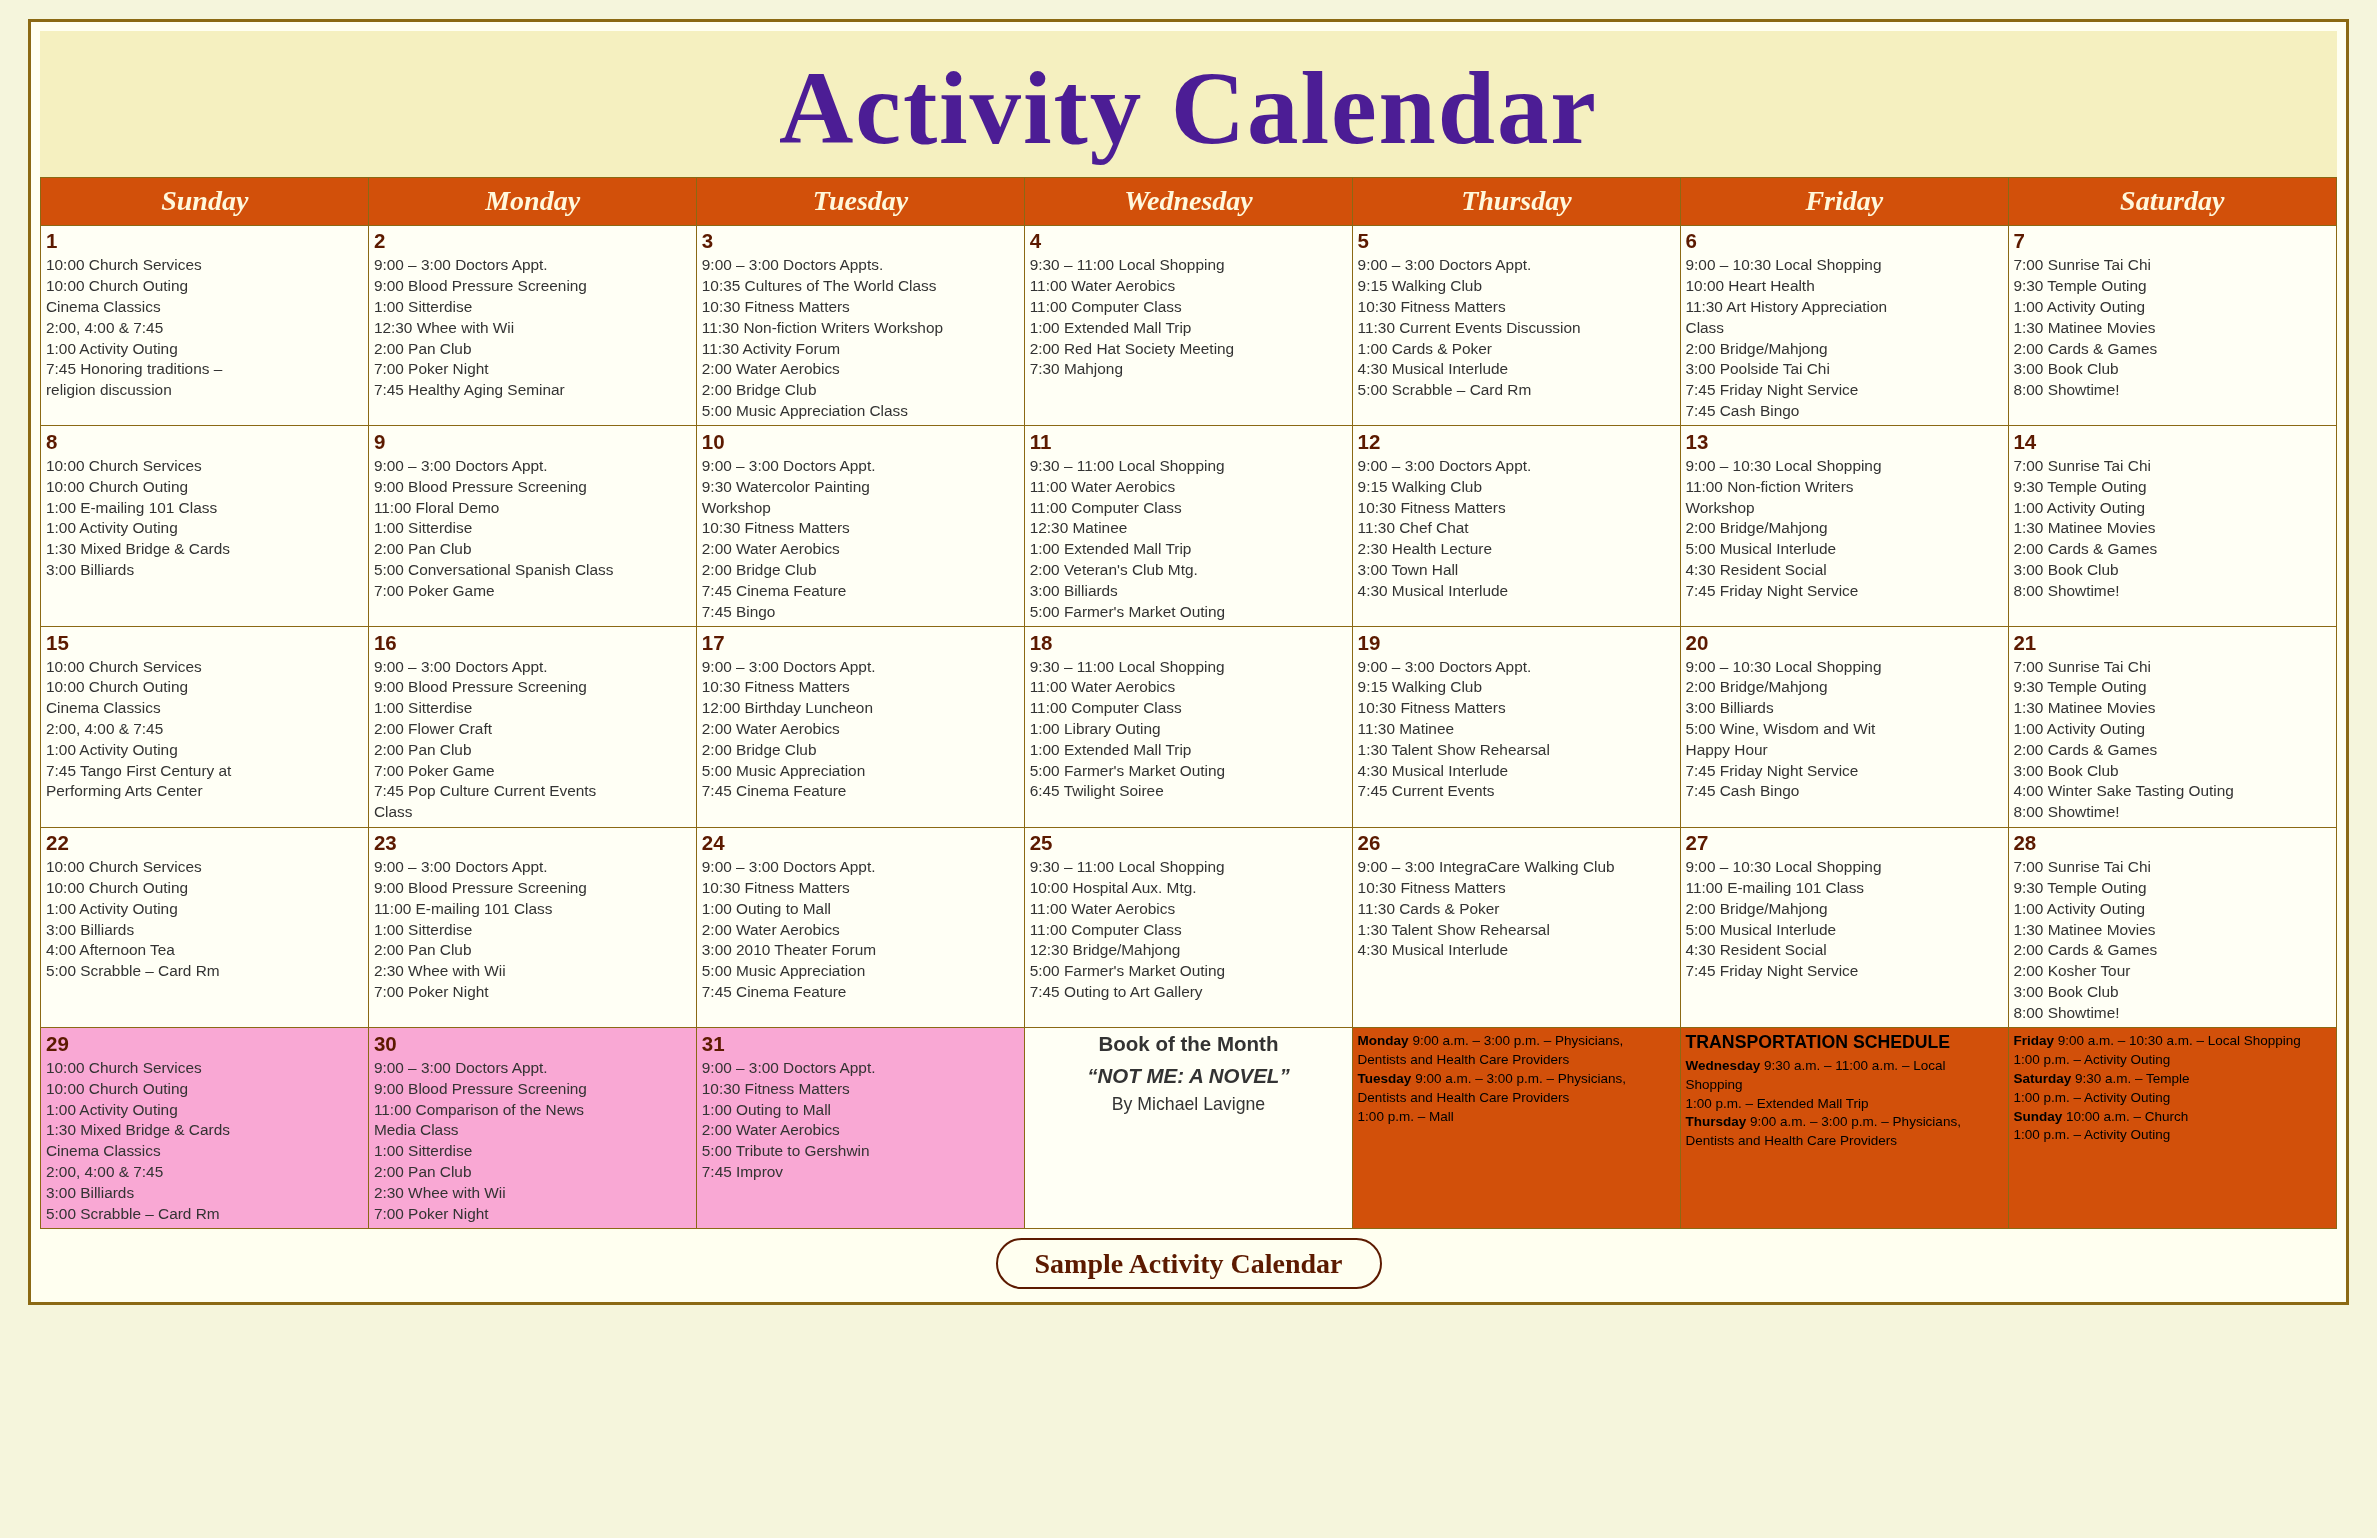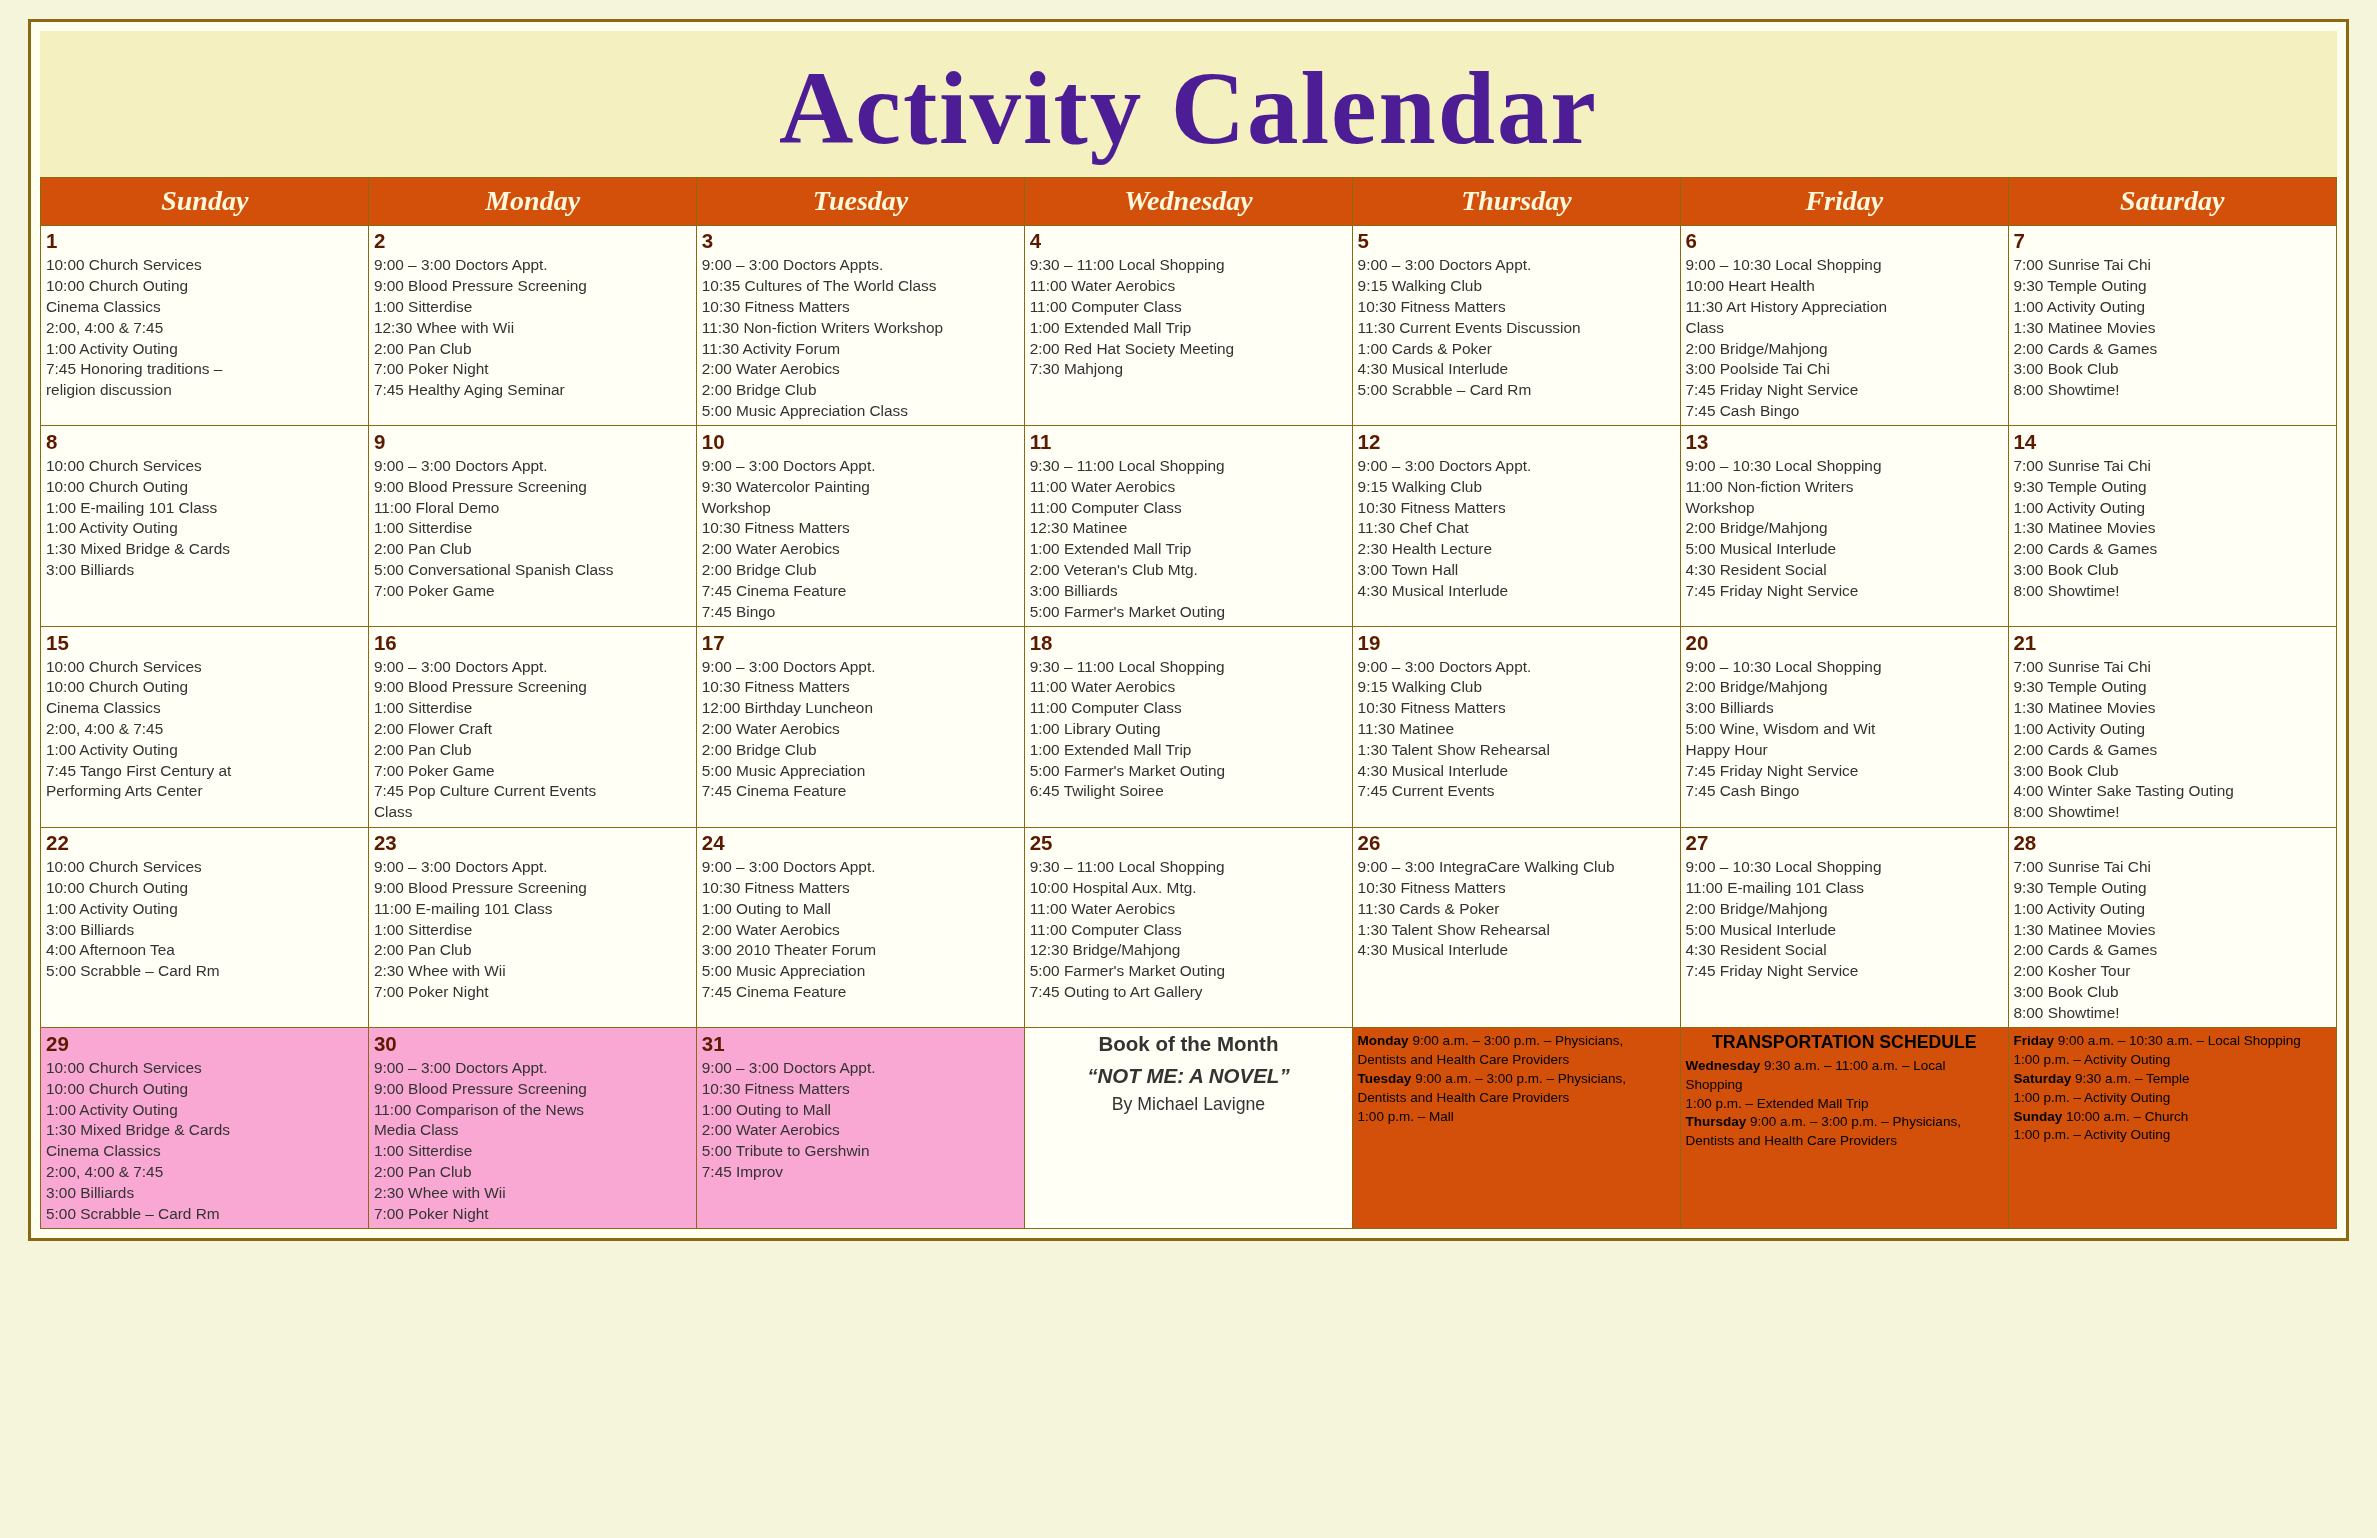--- a/index.html
+++ b/index.html
@@ -69,21 +69,20 @@
     }
     .transport-cell {
       background: #d2500a !important;
       color: #000000;
       font-size: 14px;
       padding: 5.6px;
     }
     .transport-cell .transport-title {
       font-size: 17.7px;
       font-weight: bold;
-      text-align: center;
       display: block;
       margin-bottom: 3.7px;
     }
     .transport-cell .t-line {
       display: block;
       line-height: 1.4;
       font-size: 13.5px;
     }
     .transport-cell .t-day {
       font-weight: bold;
@@ -477,14 +476,17 @@
             <span class="t-line"><span class="t-day">Friday</span> 9:00 a.m. – 10:30 a.m. – Local Shopping</span>
             <span class="t-line">1:00 p.m. – Activity Outing</span>
             <span class="t-line"><span class="t-day">Saturday</span> 9:30 a.m. – Temple</span>
             <span class="t-line">1:00 p.m. – Activity Outing</span>
             <span class="t-line"><span class="t-day">Sunday</span> 10:00 a.m. – Church</span>
             <span class="t-line">1:00 p.m. – Activity Outing</span>
           </td>
         </tr>
       </tbody>
   </table>
+  <div class="footer">
+    <span class="footer-badge">Sample Activity Calendar</span>
+  </div>
 </div>
 
 
 </body></html>

